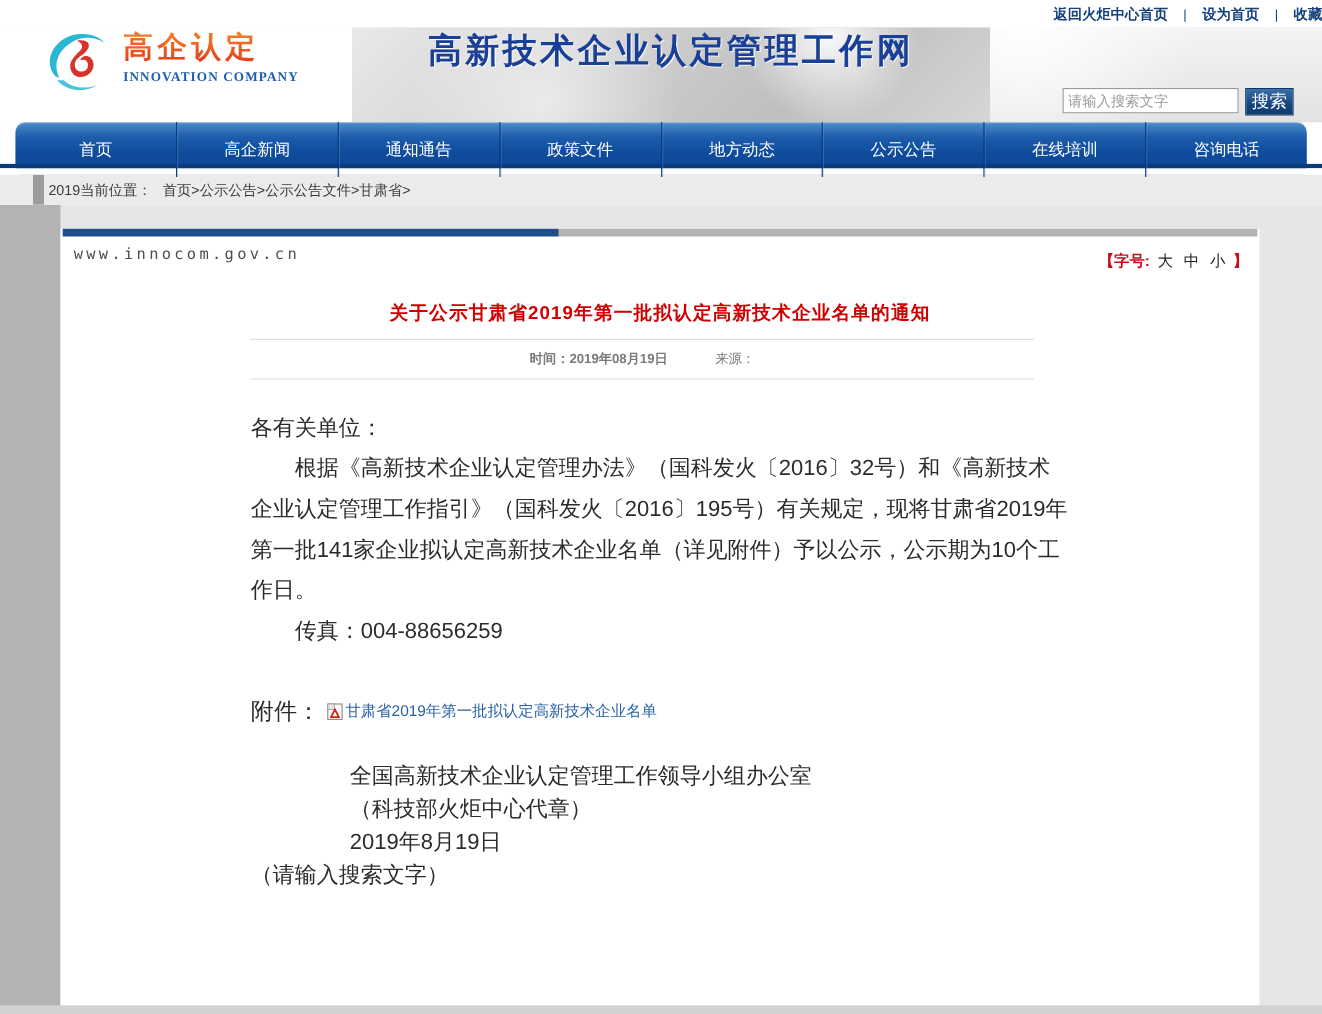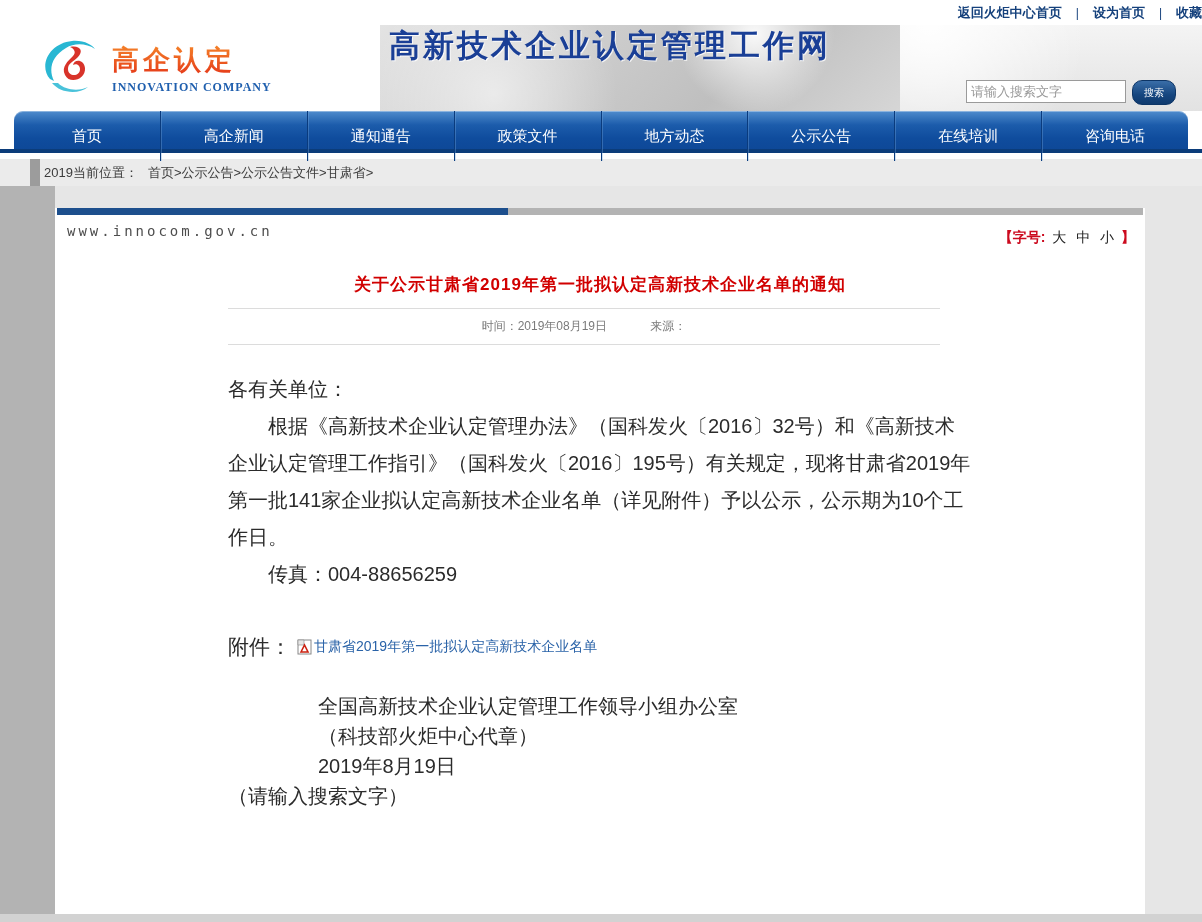--- a/index.html
+++ b/index.html
@@ -22,35 +22,35 @@
     display:flex; align-items:flex-start; justify-content:center;
   }
   .banner-title {
     font-family:"Liberation Serif","DejaVu Serif",serif; font-weight:bold; font-size:31px; color:#1a3f96;
     letter-spacing:3px; text-shadow:1px 1px 0 rgba(255,255,255,.8);
   }
   .header-right {
     position:absolute; right:0; top:0; width:302px; height:86px;
     background:radial-gradient(circle at 10% 0%, rgba(255,255,255,.95) 0, rgba(255,255,255,0) 55%), linear-gradient(180deg,#f4f4f4,#e2e2e2);
   }
-  .logo-block { position:absolute; left:0; top:0; width:380px; height:86px; background:#ffffff; display:flex; align-items:center; padding-left:40px; cursor:pointer; }
+  .logo-block { position:absolute; left:0; top:0; width:320px; height:86px; background:#ffffff; display:flex; align-items:flex-start; padding-left:40px; cursor:pointer; }
   .logo-text-zh {
     font-size:27px; font-weight:bold; letter-spacing:4px;
     color:#f05a1a;
     background:linear-gradient(180deg,#f6892a,#e43318); -webkit-background-clip:text; background-clip:text; -webkit-text-fill-color:transparent;
   }
   .logo-text-en { font-family:"Liberation Serif",serif; font-size:12px; font-weight:bold; color:#1f5fae; letter-spacing:1px; margin-top:2px; }
 
   .search-wrap { position:absolute; right:26px; bottom:6px; display:flex; gap:6px; }
   .search-input { width:160px; height:23px; border:1px solid #9a9a9a; background:#fff; font-size:13px; padding:0 4px; color:#333; }
   .search-input::placeholder { color:#9a9a9a; }
   .search-btn {
-    width:44px; height:25px; color:#fff; font-size:10px; cursor:pointer;
+    width:44px; height:25px; color:#fff; font-size:16px; cursor:pointer;
     background:linear-gradient(180deg,#3a6ea8 0%,#16467f 60%,#0f3a6e 100%);
-    border:1px solid #0d3songs566; border:1px solid #0d3566; border-radius:10px;
+    border:1px solid #0d3songs566; border:1px solid #0d3566; border-radius:0;
   }
 
   
   .nav-row { height:38px; background:#ffffff; padding:0 14px; }
   .nav {
     height:50px; display:flex; border-radius:9px; overflow:hidden;
     background:linear-gradient(180deg,#4f8ccd 0%,#1c5cab 28%,#0f4c9d 55%,#0c4492 100%);
     box-shadow:inset 0 1px 0 rgba(255,255,255,.35);
   }
   .nav-item { flex:1; display:flex; align-items:center; justify-content:center; color:#ffffff; font-size:15px; cursor:pointer; position:relative; }
@@ -82,21 +82,21 @@
   .fontsize { font-size:14px; color:#cc0a1e; font-weight:bold; margin-top:6px; }
   .fontsize .opt { color:#222; font-weight:normal; cursor:pointer; margin:0 3px; }
 
   .article-head { margin-top:26px; }
   .article-title { text-align:center; font-size:17px; font-weight:bold; color:#d10000; letter-spacing:1px; cursor:default; }
   .meta-row {
     width:712px; margin:12px 0 0 173px; text-align:center;
     border-top:1px solid #dcdcdc; border-bottom:1px solid #dcdcdc;
     font-size:12px; color:#7a7a7a; padding:9px 0;
   }
-  .meta-row .m-time { margin-right:40px; }
+  .meta-row .m-time { margin-right:40px;font-weight:bold; }
 
   .body-text { width:745px; margin:26px 0 0 173px; font-size:20px; color:#2b2b2b; line-height:37px; }
   .body-text p.indent { text-indent:2em; }
 
   .attach-row { margin:40px 0 0 173px; display:flex; align-items:center; }
   .attach-label { font-size:21px; color:#2b2b2b; }
   .pdf-icon { width:15px; height:16px; margin:0 2px 0 6px; position:relative; display:inline-block; }
   .attach-link { font-size:14px; color:#2a63a8; cursor:pointer; }
 
   .signature { width:700px; margin:30px 0 0 263px; text-align:left; font-size:20px; color:#2b2b2b; line-height:30px; }

